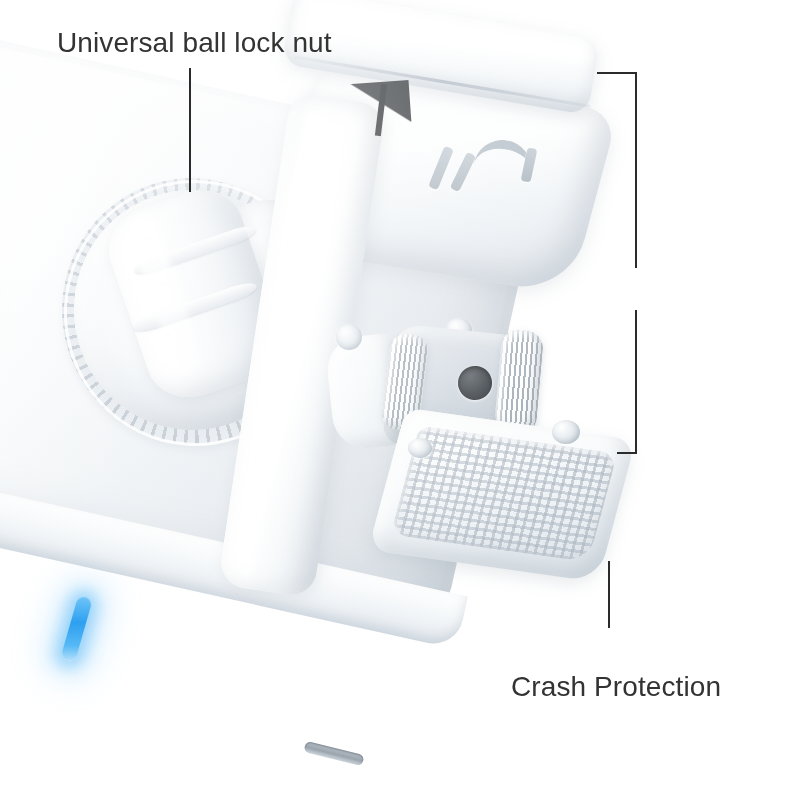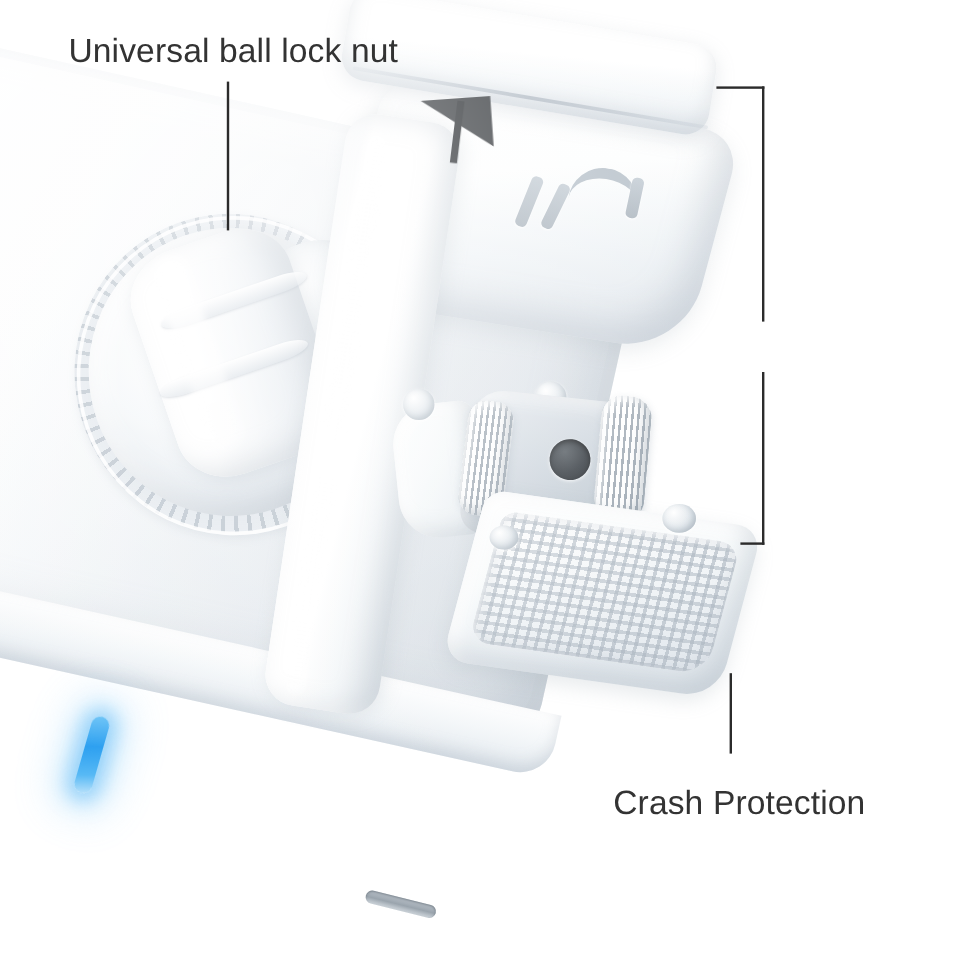--- a/index.html
+++ b/index.html
@@ -21,21 +21,21 @@
     font-family:"Liberation Sans", sans-serif;
     font-size:28px;
     line-height:30px;
     letter-spacing:.1px;
     color:#333333;
     white-space:nowrap;
     user-select:none;
   }
   #label-ball{ left:57px;  top:28px; }
   #label-gask{ left:527px; top:274px; }
-  #label-crash{left:511px; top:654px; }
+  #label-crash{left:511px; top:672px; }
 
   
   .leader{ position:absolute; background:#2b2b2b; }
   .vline{ width:1.6px; }
   .hline{ height:1.6px; }
 
   #lead-ball     { left:189px; top:68px;  height:124px; }
   #bracket-vtop  { left:635px; top:72px;  height:196px; }
   #bracket-vbot  { left:635px; top:310px; height:144px; }
   #bracket-htop  { left:597px; top:72px;  width:40px; }

